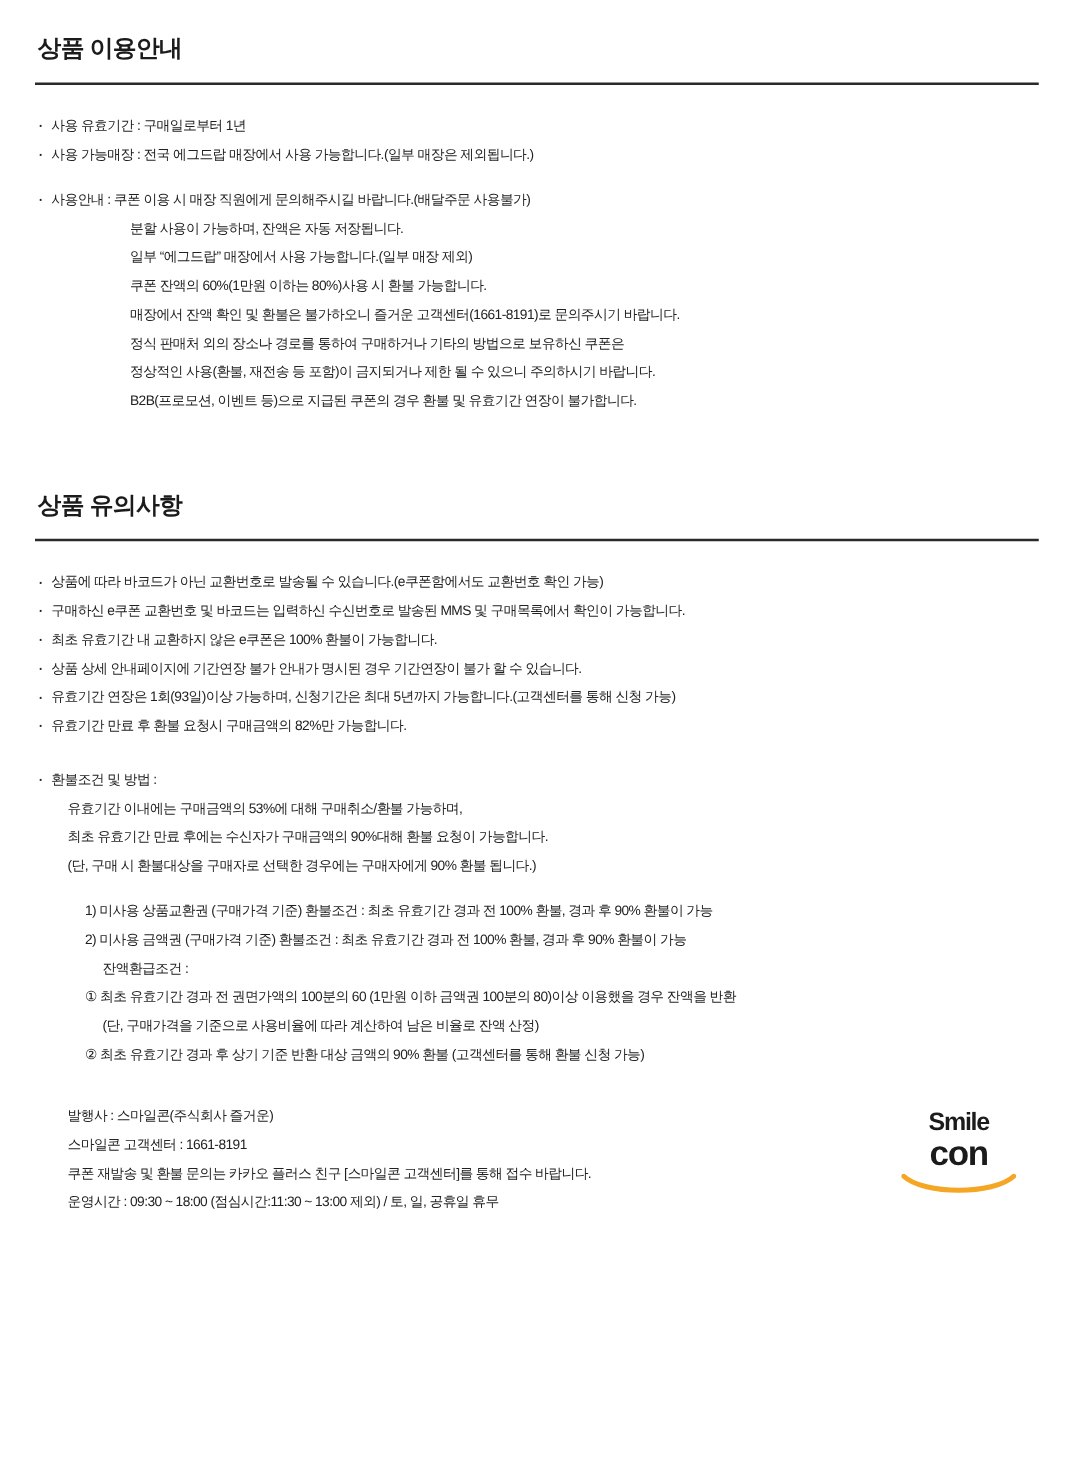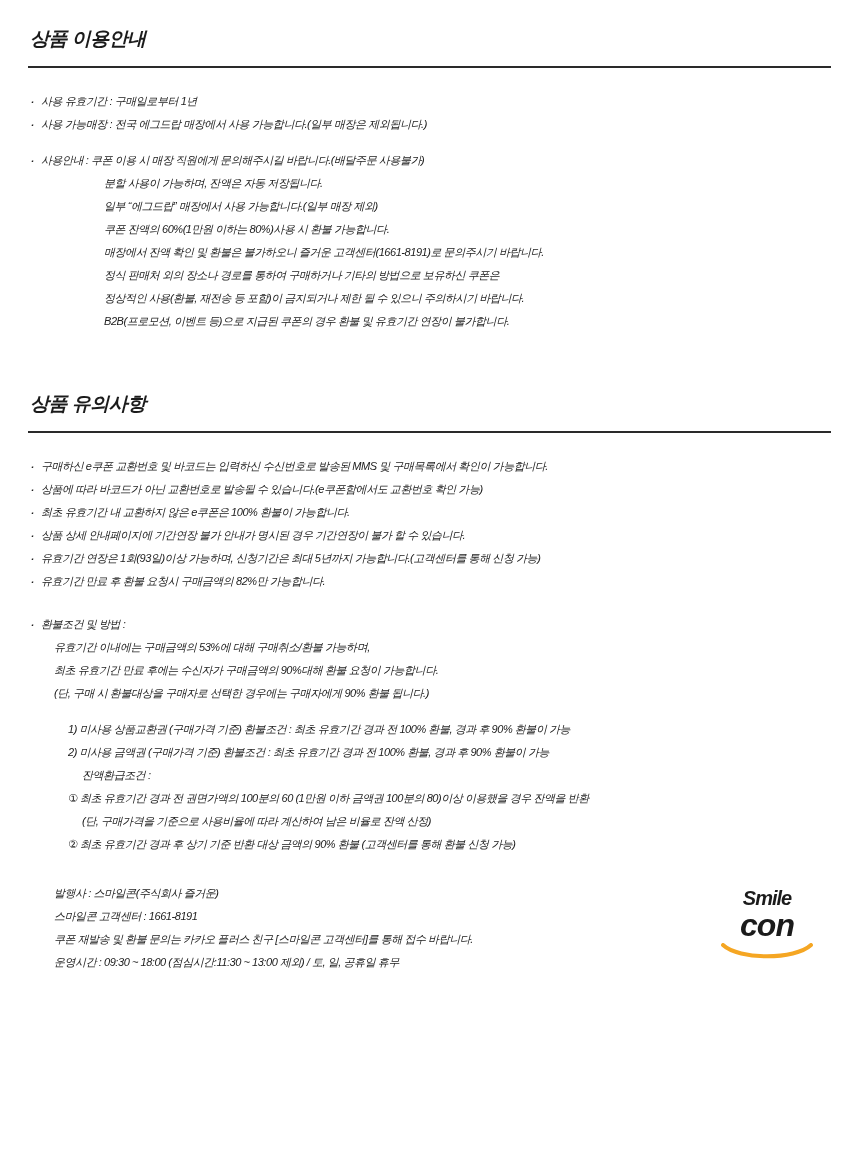--- a/index.html
+++ b/index.html
@@ -13,21 +13,20 @@
     font-family: "Liberation Sans", "DejaVu Sans", sans-serif;
     color: #1b1b1b;
     -webkit-font-smoothing: antialiased;
   }
   .page {
     position: relative;
     width: 859px;
     min-height: 1176px;
     box-sizing: border-box;
     padding: 26px 28px 20px 28px;
-    font-style: italic;
   }
   .section-title {
     font-size: 19px;
     font-weight: bold;
     letter-spacing: -0.5px;
     color: #1b1b1b;
     margin: 0 0 14px 2px;
   }
   .rule {
     border: 0;
@@ -84,21 +83,21 @@
     line-height: 1;
   }
   .logo-word {
     font-size: 20px;
     font-weight: bold;
     letter-spacing: -1px;
     color: #1b1b1b;
     display: block;
   }
   .logo-word2 {
-    font-size: 32px;
+    font-size: 28px;
     font-weight: bold;
     letter-spacing: -1px;
     color: #1b1b1b;
     display: block;
     margin-top: 1px;
   }
   .logo-smile {
     display: block;
     margin: 2px auto 0 auto;
     width: 92px;
@@ -126,22 +125,22 @@
     <div class="line indent-1">정상적인 사용(환불, 재전송 등 포함)이 금지되거나 제한 될 수 있으니 주의하시기 바랍니다.</div>
     <div class="line indent-1">B2B(프로모션, 이벤트 등)으로 지급된 쿠폰의 경우 환불 및 유효기간 연장이 불가합니다.</div>
   </div>
 
   <div class="section-gap"></div>
 
   <h2 class="section-title section-2-title">상품 유의사항</h2>
   <hr class="rule">
 
   <div class="block">
+    <div class="line bullet">상품에 따라 바코드가 아닌 교환번호로 발송될 수 있습니다.(e쿠폰함에서도 교환번호 확인 가능)</div>
     <div class="line bullet">구매하신 e쿠폰 교환번호 및 바코드는 입력하신 수신번호로 발송된 MMS 및 구매목록에서 확인이 가능합니다.</div>
-    <div class="line bullet">상품에 따라 바코드가 아닌 교환번호로 발송될 수 있습니다.(e쿠폰함에서도 교환번호 확인 가능)</div>
     <div class="line bullet">최초 유효기간 내 교환하지 않은 e쿠폰은 100% 환불이 가능합니다.</div>
     <div class="line bullet">상품 상세 안내페이지에 기간연장 불가 안내가 명시된 경우 기간연장이 불가 할 수 있습니다.</div>
     <div class="line bullet">유효기간 연장은 1회(93일)이상 가능하며, 신청기간은 최대 5년까지 가능합니다.(고객센터를 통해 신청 가능)</div>
     <div class="line bullet">유효기간 만료 후 환불 요청시 구매금액의 82%만 가능합니다.</div>
     <div class="gap-md"></div>
     <div class="line bullet">환불조건 및 방법 :</div>
     <div class="line indent-2">유효기간 이내에는 구매금액의 53%에 대해 구매취소/환불 가능하며,</div>
     <div class="line indent-2">최초 유효기간 만료 후에는 수신자가 구매금액의 90%대해 환불 요청이 가능합니다.</div>
     <div class="line indent-2">(단, 구매 시 환불대상을 구매자로 선택한 경우에는 구매자에게 90% 환불 됩니다.)</div>
     <div class="gap-sm"></div>

